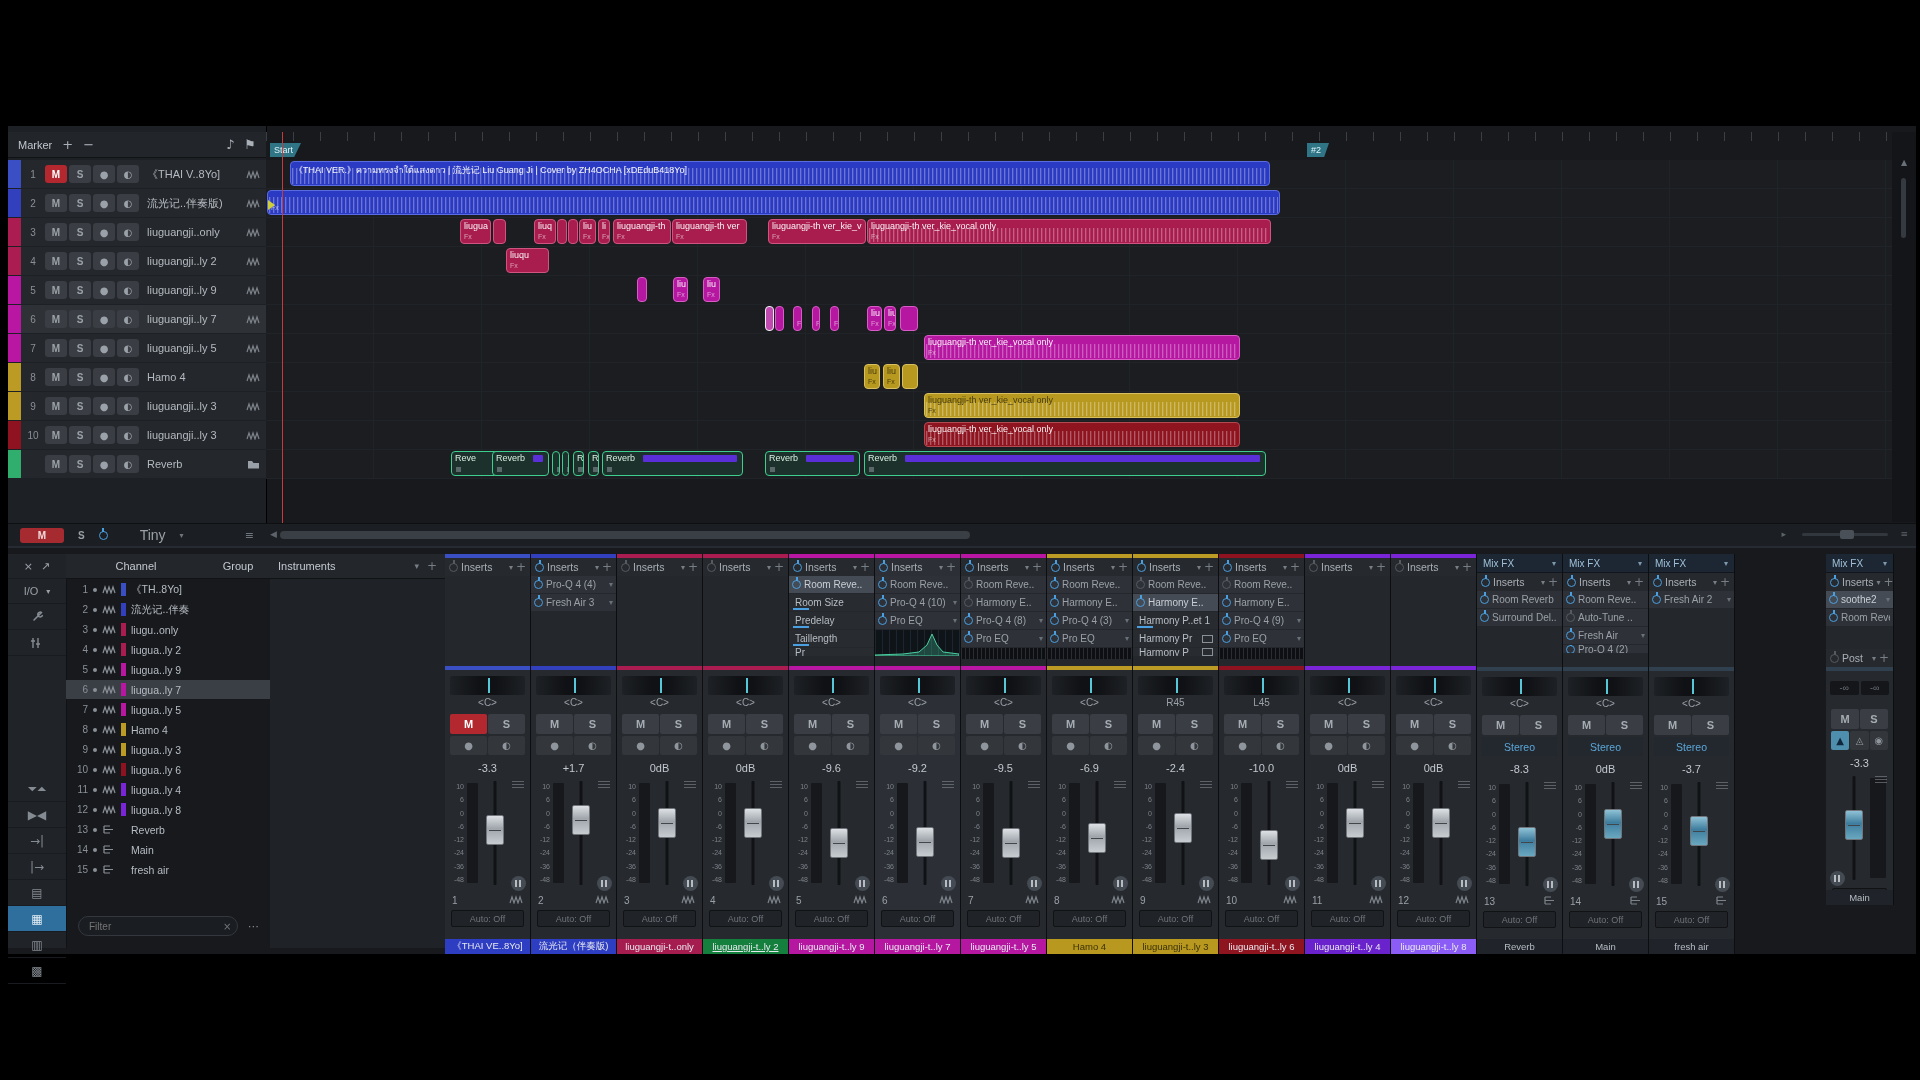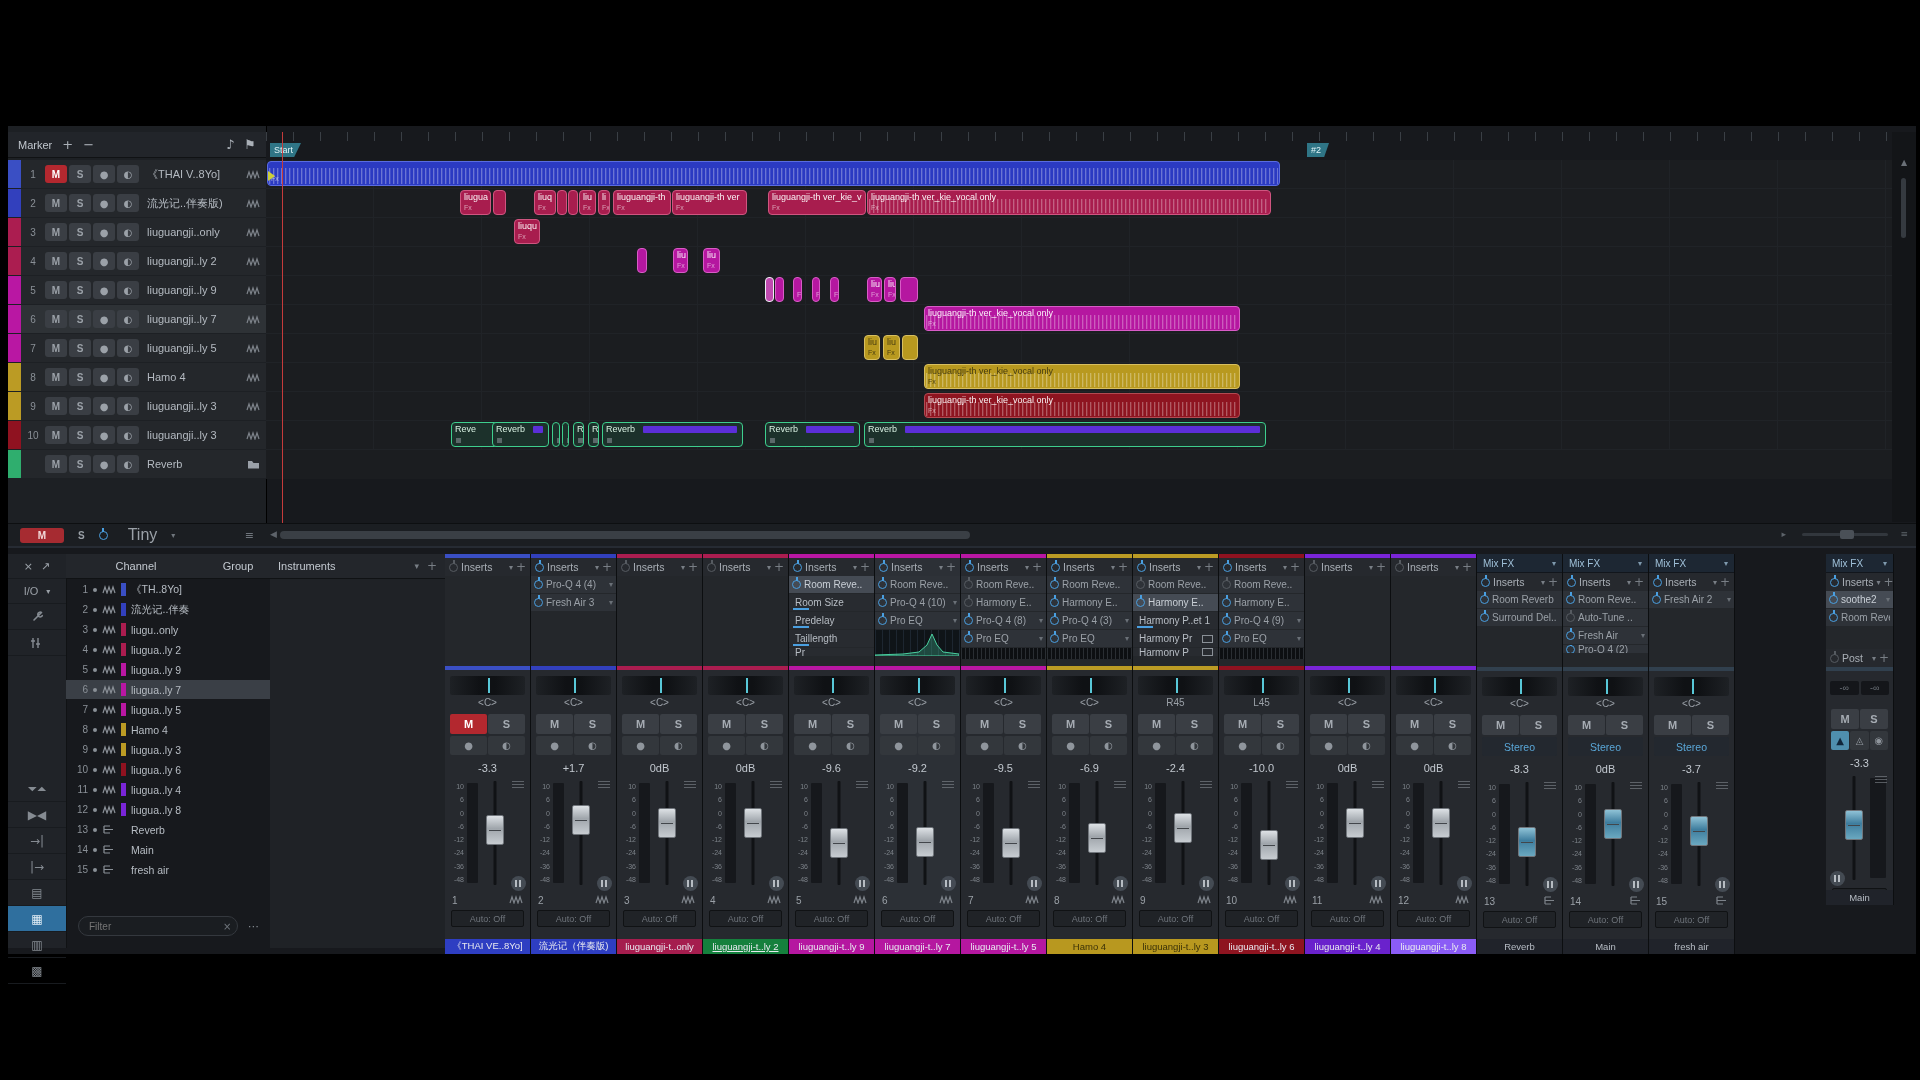--- a/index.html
+++ b/index.html
@@ -49,21 +49,21 @@
   .eflag{position:absolute;left:0;top:9px;width:0;height:0;border-left:7px solid #cdd03a;border-top:5px solid transparent;border-bottom:5px solid transparent;z-index:3}
   #ph{position:absolute;left:274px;top:6px;width:1px;height:391px;background:#c53b3b;z-index:6}
   #rrail{position:absolute;left:1884px;top:6px;width:24px;height:390px;background:#131518}
   #rrail .up{color:#6a7077;font-size:8px;text-align:center;padding-top:26px}
   #rrail .thumb{position:absolute;left:9px;top:46px;width:5px;height:60px;background:#353a40;border-radius:3px}
 
   #abar{position:absolute;left:0;top:397px;width:100%;height:22px;background:#1b1e22;border-top:1px solid #0d0f11;display:flex;align-items:center}
   #abar .lft{width:258px;flex:none;display:flex;align-items:center;gap:14px;padding:0 12px;box-sizing:border-box}
   #abar .mpill{width:44px;height:15px;background:#a62b31;border-radius:3px;color:#f2dada;font-size:10px;font-weight:bold;text-align:center;line-height:15px}
   #abar .sbt{color:#9aa0a7;font-size:10px;font-weight:bold}
-  #abar .tiny{color:#9aa0a7;font-size:16px;margin-left:6px}
+  #abar .tiny{color:#9aa0a7;font-size:14px;margin-left:18px}
   #abar .car{color:#6f757c;font-size:8px}
   #abar .menu{color:#6f757c;font-size:11px;margin-left:auto}
   #hscroll{position:relative;flex:1;height:100%}
   #hscroll .arrow{position:absolute;top:5px;color:#5d636a;font-size:9px}
   #hscroll .thumb{position:absolute;left:14px;top:7px;width:690px;height:8px;background:#3a3f45;border-radius:4px}
   #hscroll .zslider{position:absolute;right:28px;top:9px;width:86px;height:3px;background:#32373d;border-radius:2px}
   #hscroll .zthumb{position:absolute;right:62px;top:6px;width:14px;height:9px;background:#4a5057;border-radius:2px}
 
   .pw{width:9px;height:9px;border:1.5px solid #565b61;border-radius:50%;position:relative;flex:none;box-sizing:border-box}
   .pw::after{content:'';position:absolute;top:-4px;left:50%;transform:translateX(-50%);width:2px;height:4px;background:#565b61}
@@ -305,20 +305,26 @@
               </svg></div>
           </div>
         </div>
     </div>
     <div id="ruler">
         <div class="flag" style="left: 4px;">Start</div>
         <div class="flag" style="left: 1041px;">#2</div>
       </div>
     <div id="tl">
         <div class="trow">
+          <div class="ev blue" style="left: 24px; width: 980px;">
+            <div class="elbl">《THAI VER.》ความทรงจำใต้แสงดาว | 流光记 Liu Guang Ji | Cover by ZH4OCHA [xDEduB418Yo]</div>
+            <div class="ewf"></div>
+          </div>
+        </div>
+        <div class="trow">
           <div class="ev blue" style="left: 1px; width: 1013px;">
             <div class="efx">Fx</div>
             <div class="ewf"></div>
             <div class="eflag"></div>
           </div>
         </div>
         <div class="trow">
           <div class="ev crim" style="left: 194px; width: 31px;">
             <div class="elbl">liugua</div>
             <div class="efx">Fx</div>
@@ -350,21 +356,21 @@
             <div class="elbl">liuguangji-th ver_kie_v</div>
             <div class="efx">Fx</div>
           </div>
           <div class="ev crim" style="left: 601px; width: 404px;">
             <div class="elbl">liuguangji-th ver_kie_vocal only</div>
             <div class="efx">Fx</div>
             <div class="ewf"></div>
           </div>
         </div>
         <div class="trow">
-          <div class="ev crim" style="left: 248px; width: 26px;">
+          <div class="ev crim" style="left: 240px; width: 43px;">
             <div class="elbl">liuqu</div>
             <div class="efx">Fx</div>
           </div>
         </div>
         <div class="trow">
           <div class="ev mag" style="left: 371px; width: 10px;"></div>
           <div class="ev mag" style="left: 407px; width: 15px;">
             <div class="elbl">liu</div>
             <div class="efx">Fx</div>
           </div>

